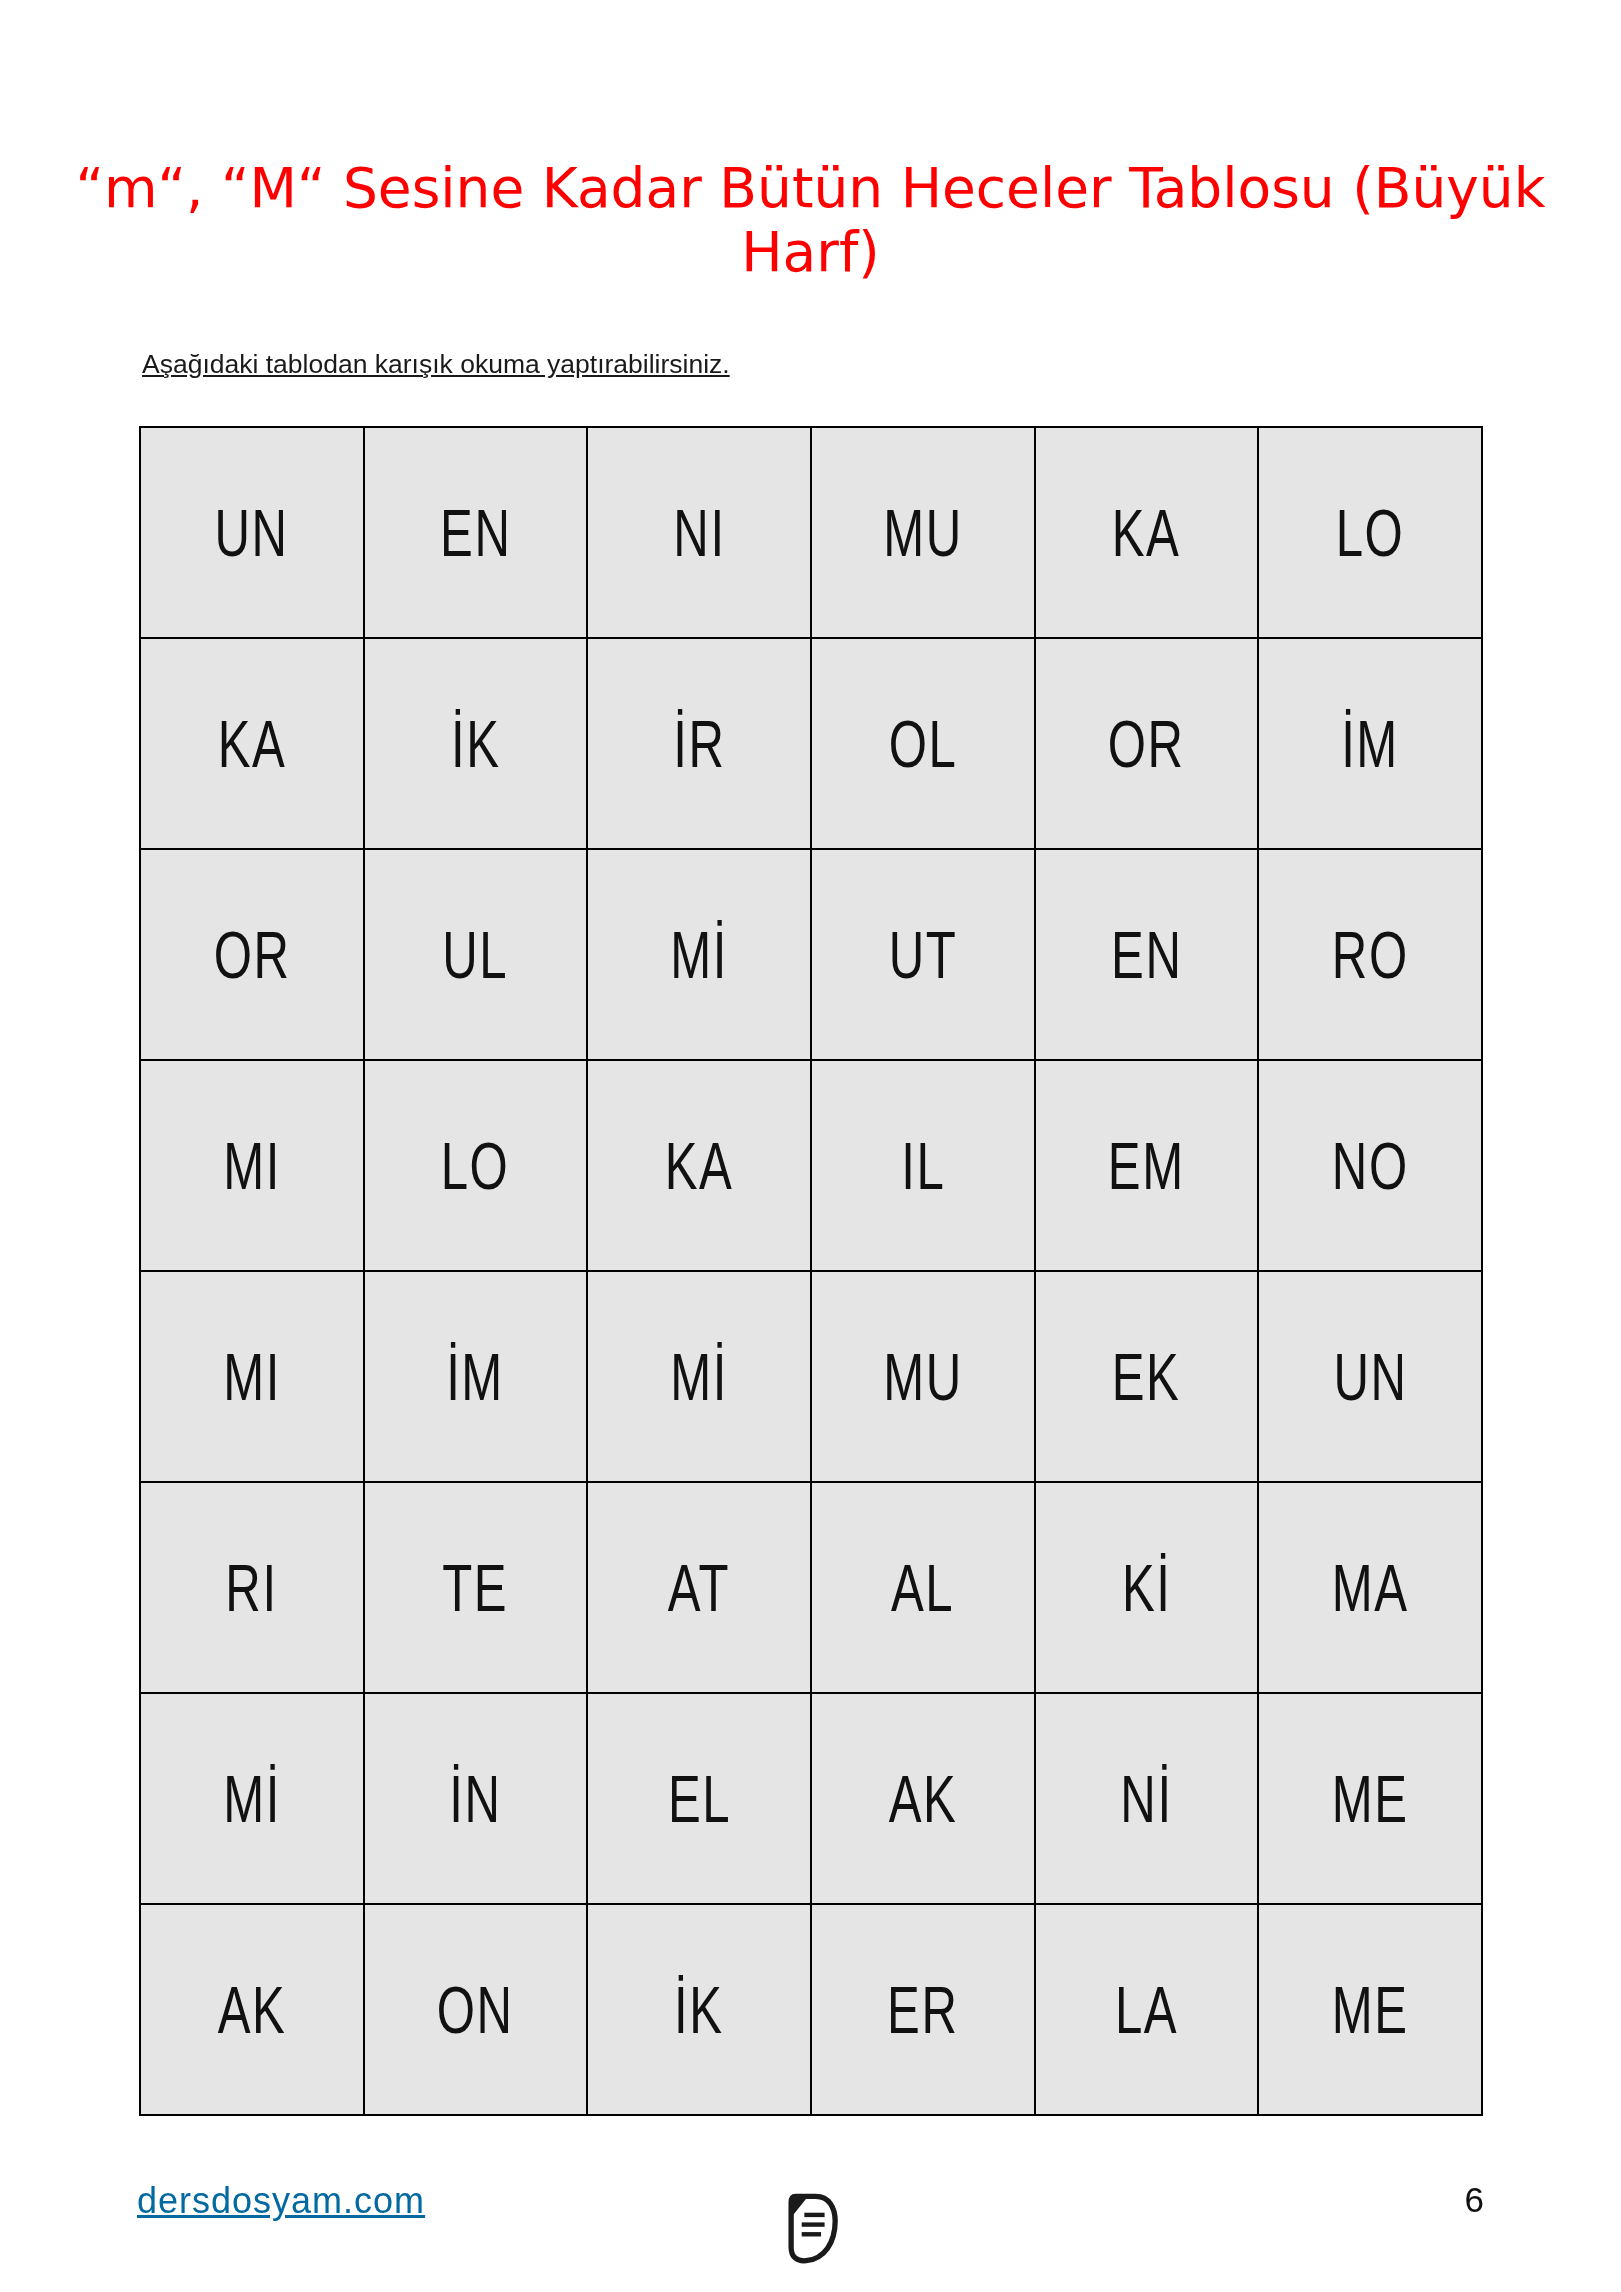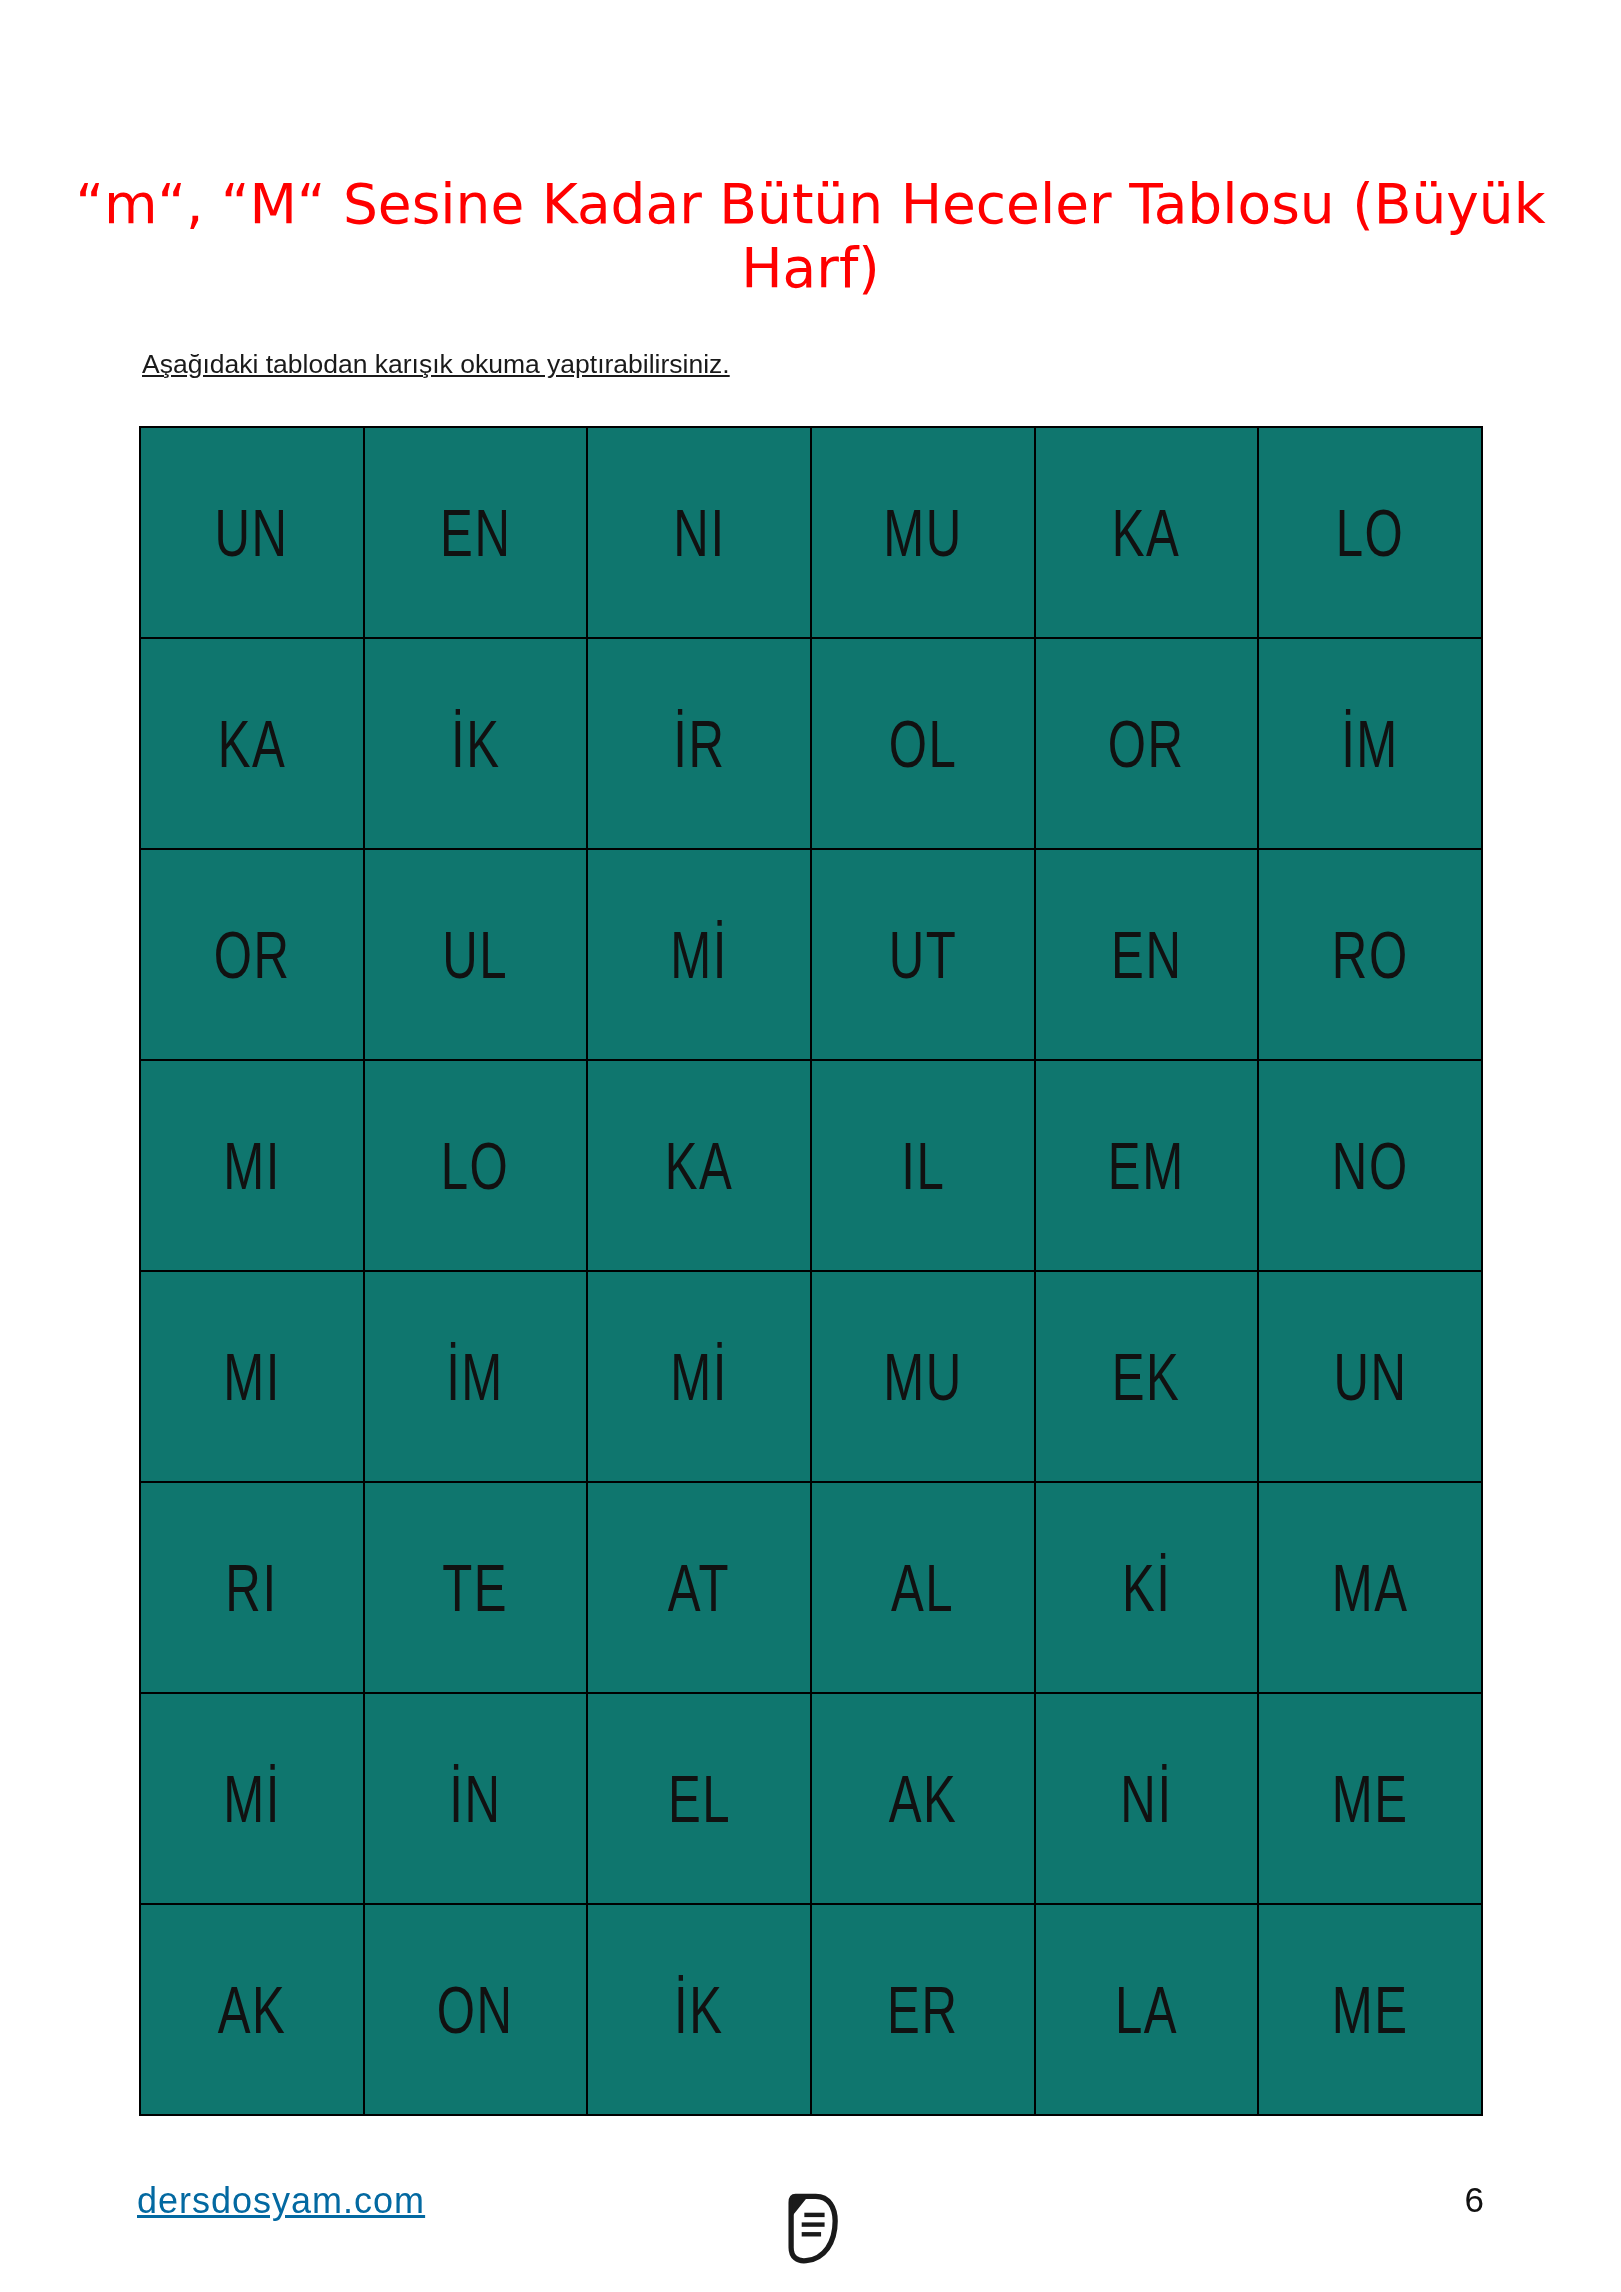--- a/index.html
+++ b/index.html
@@ -10,21 +10,21 @@
   .page {
     position: relative;
     width: 1621px;
     height: 2293px;
     background: #ffffff;
     font-family: "Liberation Sans", sans-serif;
     overflow: hidden;
   }
   .title {
     position: absolute;
-    top: 172px;
+    top: 156px;
     left: 0;
     width: 100%;
     margin: 0;
     text-align: center;
     color: #ff0000;
     font-size: 55px;
     font-weight: 400;
     font-family: "DejaVu Sans", sans-serif;
     letter-spacing: 0px;
   }
@@ -44,21 +44,21 @@
     top: 426px;
     width: 1344px;
     height: 1690px;
     border-collapse: collapse;
     table-layout: fixed;
   }
   table.syllable-table td {
     border: 2.9px solid #000000;
     text-align: center;
     vertical-align: middle;
-    background: #0f766e;
+    background: #e5e5e5;
   }
   .syl {
     display: inline-block;
     font-size: 63px;
     font-weight: 400;
     color: #111111;
     transform: scaleX(0.78) scaleY(1.05);
     letter-spacing: 2px;
     white-space: nowrap;
   }

